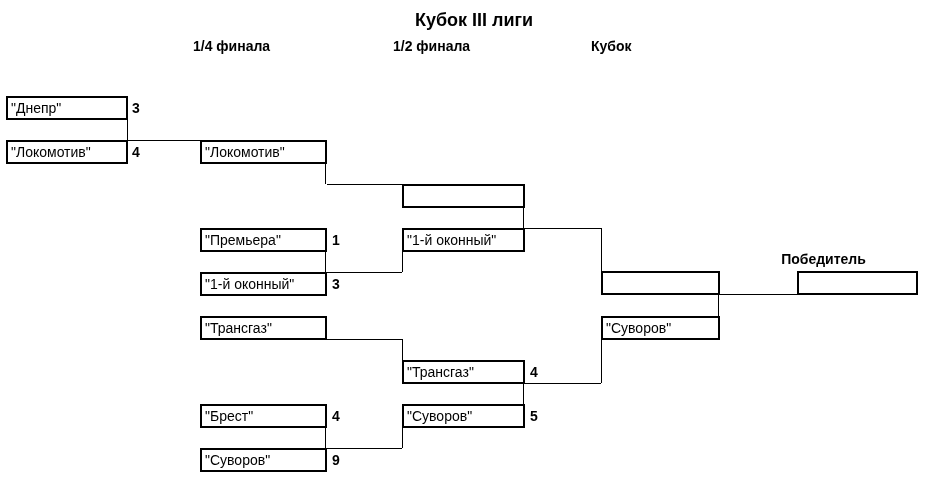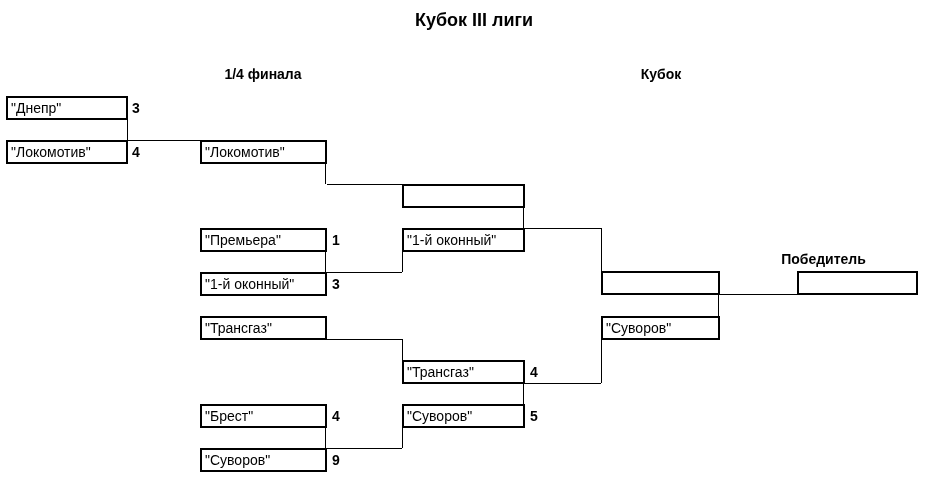--- a/index.html
+++ b/index.html
@@ -15,23 +15,22 @@
   .title {
     position: absolute;
     left: 374px; top: 10px; width: 200px;
     text-align: center;
     font-size: 18px;
     font-weight: bold;
     white-space: nowrap;
   }
   .round-header {
     position: absolute;
-    top: 66px;
+    top: 38px;
     width: 140px;
-    text-align: center;
     font-size: 14px;
     font-weight: bold;
     white-space: nowrap;
   }
   .winner-label {
     position: absolute;
     left: 760px; top: 251px; width: 127px;
     text-align: center;
     font-size: 14px;
     font-weight: bold;
@@ -60,20 +59,21 @@
   .vline { position: absolute; width: 1px; background: #000; }
   .hline { position: absolute; height: 1px; background: #000; }
 </style>
 </head>
 <body>
 
 <div class="canvas">
 
   <div class="title">Кубок III лиги</div>
   <div class="round-header" style="left:193px;">1/4 финала</div>
+  <div class="round-header" style="left:393px;">1/2 финала</div>
   <div class="round-header" style="left:591px;">Кубок</div>
   <div class="winner-label">Победитель</div>
 
   <div class="box" style="left:6px;top:96px;width:122px;">"Днепр"</div>
   <div class="score" style="left:132px;top:96px;">3</div>
   <div class="box" style="left:6px;top:140px;width:122px;">"Локомотив"</div>
   <div class="score" style="left:132px;top:140px;">4</div>
 
   <div class="box" style="left:200px;top:140px;width:127px;">"Локомотив"</div>
   <div class="box" style="left:200px;top:228px;width:127px;">"Премьера"</div>

